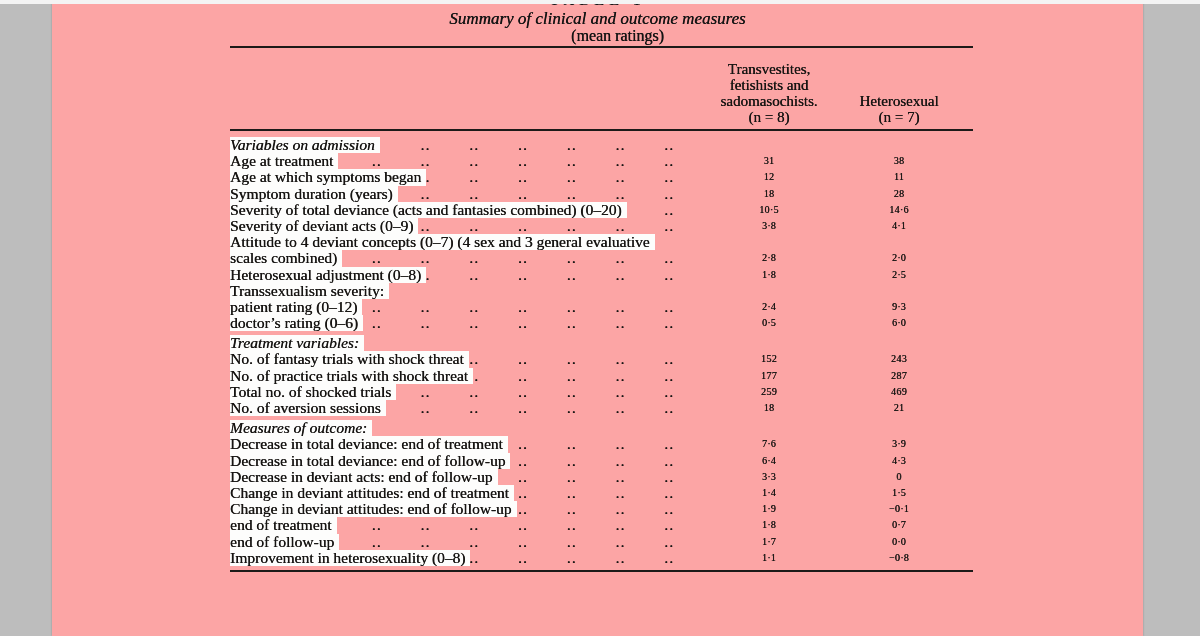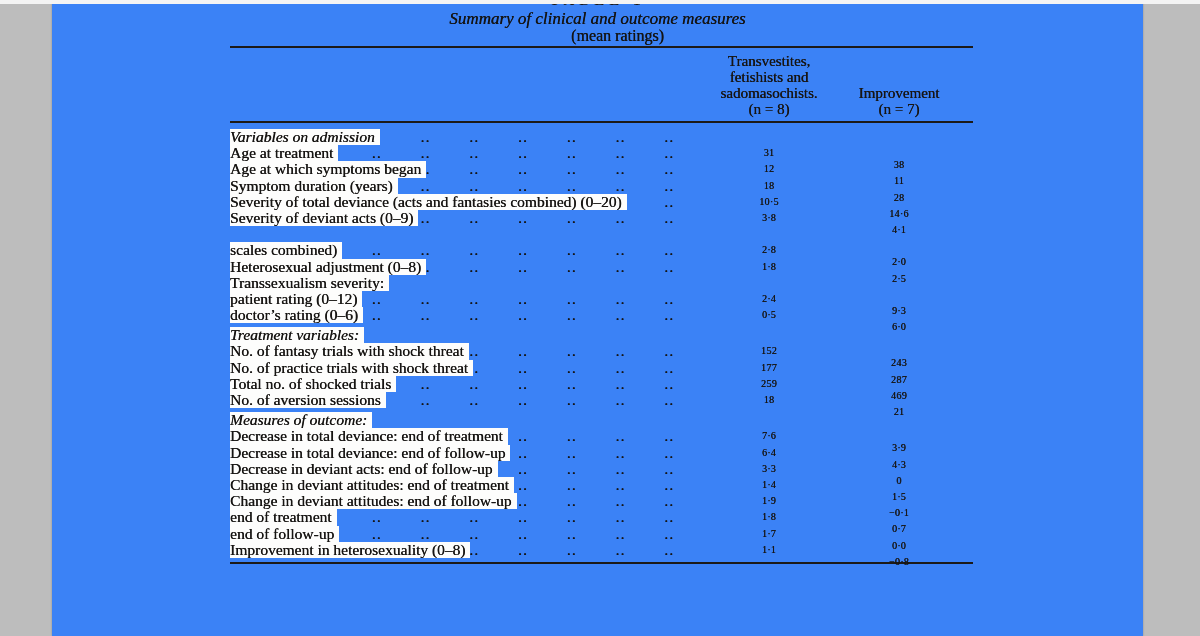--- a/index.html
+++ b/index.html
@@ -4,21 +4,21 @@
 <style>
   html,body { margin:0; padding:0; }
   body {
     width:1200px; height:636px; overflow:hidden; position:relative;
     background:#bdbdbd;
     font-family:"Liberation Serif", serif;
     color:#171513;
   }
   .page {
     position:absolute; left:52px; top:0; width:1091px; height:636px;
-    background:#3b82f6;
+    background:#fca5a5;
     box-shadow:0 0 2px rgba(0,0,0,0.25);
   }
   .top-strip {
     position:absolute; left:0; top:0; width:1200px; height:4px;
     background:#f4f4f4; z-index:6;
   }
   
   .caption-clip {
     position:absolute; left:0; top:3px; width:100%; height:5px;
     overflow:hidden; text-align:center; z-index:5;
@@ -36,34 +36,34 @@
     position:absolute; top:27px; left:0; width:100%; text-align:center;
     font-size:16px; color:#141414; text-shadow:0.3px 0 0 currentColor;padding-left:20px;
   }
   .table {
     position:absolute; left:178px; top:46px; width:743px;
     text-shadow:0.3px 0 0 currentColor;
   }
   .rule { height:2px; background:#1c1a18; }
   .hdr-row { display:flex; align-items:flex-end; padding:5px 0 4px; }
   .hdr-spacer { flex:1; }
-  .hdr-col { text-align:center; line-height:16px; font-size:15px; white-space:nowrap; }
+  .hdr-col { text-align:center; line-height:16px; font-size:15px; white-space:nowrap;margin-top:8px; }
   .hdr-col.c1 { width:112px; }
   .hdr-col.c2 { width:148px; }
   .rows { padding-top:6px; padding-bottom:4px; font-size:15.5px; }
   .trow { display:flex; height:16.2px; line-height:16.2px; }
   .trow.gap { margin-top:4px;justify-content:space-between; }
   .cell-label { flex:1; position:relative; overflow:hidden; white-space:nowrap; }
   .leaders { position:absolute; right:0; top:0; letter-spacing:1px; color:#171513; }
   .lbl { position:relative; background:#fdfdfc; padding-right:5px; z-index:1; display:inline-block; }
   .lbl.ind { }
   .lbl.it { font-style:italic; }
   .val { text-align:center; font-size:10px; letter-spacing:0.3px; }
   .v1 { width:112px; }
-  .v2 { width:148px;margin-top:12px; }
+  .v2 { width:148px; }
 </style>
 </head>
 <body>
 
 <div class="top-strip"></div>
 
 <div class="page">
 
   <div class="caption-clip">
     <span>TABLE 1</span>
@@ -76,21 +76,21 @@
     <div class="rule"></div>
     <div class="hdr-row">
       <div class="hdr-spacer"></div>
       <div class="hdr-col c1" id="hdr1">
           <div>Transvestites,</div>
           <div>fetishists and</div>
           <div>sadomasochists.</div>
           <div>(n = 8)</div>
         </div>
       <div class="hdr-col c2" id="hdr2">
-          <div>Improvement</div>
+          <div>Heterosexual</div>
           <div>(n = 7)</div>
         </div>
     </div>
     <div class="rule"></div>
     <div class="rows" id="rows">
         <div class="trow">
           <div class="cell-label"><span class="leaders">..&nbsp;&nbsp;&nbsp;&nbsp;&nbsp;&nbsp;&nbsp;&nbsp;..&nbsp;&nbsp;&nbsp;&nbsp;&nbsp;&nbsp;&nbsp;&nbsp;..&nbsp;&nbsp;&nbsp;&nbsp;&nbsp;&nbsp;&nbsp;&nbsp;..&nbsp;&nbsp;&nbsp;&nbsp;&nbsp;&nbsp;&nbsp;&nbsp;..&nbsp;&nbsp;&nbsp;&nbsp;&nbsp;&nbsp;&nbsp;&nbsp;..&nbsp;&nbsp;&nbsp;&nbsp;&nbsp;&nbsp;&nbsp;&nbsp;..&nbsp;&nbsp;&nbsp;&nbsp;&nbsp;&nbsp;&nbsp;&nbsp;..&nbsp;&nbsp;&nbsp;&nbsp;&nbsp;&nbsp;&nbsp;&nbsp;..&nbsp;&nbsp;&nbsp;&nbsp;&nbsp;&nbsp;&nbsp;&nbsp;..&nbsp;&nbsp;&nbsp;&nbsp;&nbsp;&nbsp;&nbsp;&nbsp;..&nbsp;&nbsp;&nbsp;&nbsp;&nbsp;&nbsp;&nbsp;&nbsp;..&nbsp;&nbsp;&nbsp;&nbsp;&nbsp;&nbsp;&nbsp;&nbsp;..&nbsp;&nbsp;&nbsp;&nbsp;&nbsp;&nbsp;&nbsp;&nbsp;..&nbsp;&nbsp;&nbsp;&nbsp;&nbsp;&nbsp;&nbsp;&nbsp;</span><span class="lbl it">Variables on admission</span></div>
           <div class="val v1"></div>
           <div class="val v2"></div>
         </div>
@@ -113,20 +113,21 @@
           <div class="cell-label"><span class="leaders">..&nbsp;&nbsp;&nbsp;&nbsp;&nbsp;&nbsp;&nbsp;&nbsp;..&nbsp;&nbsp;&nbsp;&nbsp;&nbsp;&nbsp;&nbsp;&nbsp;..&nbsp;&nbsp;&nbsp;&nbsp;&nbsp;&nbsp;&nbsp;&nbsp;..&nbsp;&nbsp;&nbsp;&nbsp;&nbsp;&nbsp;&nbsp;&nbsp;..&nbsp;&nbsp;&nbsp;&nbsp;&nbsp;&nbsp;&nbsp;&nbsp;..&nbsp;&nbsp;&nbsp;&nbsp;&nbsp;&nbsp;&nbsp;&nbsp;..&nbsp;&nbsp;&nbsp;&nbsp;&nbsp;&nbsp;&nbsp;&nbsp;..&nbsp;&nbsp;&nbsp;&nbsp;&nbsp;&nbsp;&nbsp;&nbsp;..&nbsp;&nbsp;&nbsp;&nbsp;&nbsp;&nbsp;&nbsp;&nbsp;..&nbsp;&nbsp;&nbsp;&nbsp;&nbsp;&nbsp;&nbsp;&nbsp;..&nbsp;&nbsp;&nbsp;&nbsp;&nbsp;&nbsp;&nbsp;&nbsp;..&nbsp;&nbsp;&nbsp;&nbsp;&nbsp;&nbsp;&nbsp;&nbsp;..&nbsp;&nbsp;&nbsp;&nbsp;&nbsp;&nbsp;&nbsp;&nbsp;..&nbsp;&nbsp;&nbsp;&nbsp;&nbsp;&nbsp;&nbsp;&nbsp;</span><span class="lbl">Severity of total deviance (acts and fantasies combined) (0–20)</span></div>
           <div class="val v1">10·5</div>
           <div class="val v2">14·6</div>
         </div>
         <div class="trow">
           <div class="cell-label"><span class="leaders">..&nbsp;&nbsp;&nbsp;&nbsp;&nbsp;&nbsp;&nbsp;&nbsp;..&nbsp;&nbsp;&nbsp;&nbsp;&nbsp;&nbsp;&nbsp;&nbsp;..&nbsp;&nbsp;&nbsp;&nbsp;&nbsp;&nbsp;&nbsp;&nbsp;..&nbsp;&nbsp;&nbsp;&nbsp;&nbsp;&nbsp;&nbsp;&nbsp;..&nbsp;&nbsp;&nbsp;&nbsp;&nbsp;&nbsp;&nbsp;&nbsp;..&nbsp;&nbsp;&nbsp;&nbsp;&nbsp;&nbsp;&nbsp;&nbsp;..&nbsp;&nbsp;&nbsp;&nbsp;&nbsp;&nbsp;&nbsp;&nbsp;..&nbsp;&nbsp;&nbsp;&nbsp;&nbsp;&nbsp;&nbsp;&nbsp;..&nbsp;&nbsp;&nbsp;&nbsp;&nbsp;&nbsp;&nbsp;&nbsp;..&nbsp;&nbsp;&nbsp;&nbsp;&nbsp;&nbsp;&nbsp;&nbsp;..&nbsp;&nbsp;&nbsp;&nbsp;&nbsp;&nbsp;&nbsp;&nbsp;..&nbsp;&nbsp;&nbsp;&nbsp;&nbsp;&nbsp;&nbsp;&nbsp;..&nbsp;&nbsp;&nbsp;&nbsp;&nbsp;&nbsp;&nbsp;&nbsp;..&nbsp;&nbsp;&nbsp;&nbsp;&nbsp;&nbsp;&nbsp;&nbsp;</span><span class="lbl">Severity of deviant acts (0–9)</span></div>
           <div class="val v1">3·8</div>
           <div class="val v2">4·1</div>
         </div>
         <div class="trow">
+          <div class="cell-label"><span class="lbl">Attitude to 4 deviant concepts (0–7) (4 sex and 3 general evaluative</span></div>
           <div class="val v1"></div>
           <div class="val v2"></div>
         </div>
         <div class="trow">
           <div class="cell-label"><span class="leaders">..&nbsp;&nbsp;&nbsp;&nbsp;&nbsp;&nbsp;&nbsp;&nbsp;..&nbsp;&nbsp;&nbsp;&nbsp;&nbsp;&nbsp;&nbsp;&nbsp;..&nbsp;&nbsp;&nbsp;&nbsp;&nbsp;&nbsp;&nbsp;&nbsp;..&nbsp;&nbsp;&nbsp;&nbsp;&nbsp;&nbsp;&nbsp;&nbsp;..&nbsp;&nbsp;&nbsp;&nbsp;&nbsp;&nbsp;&nbsp;&nbsp;..&nbsp;&nbsp;&nbsp;&nbsp;&nbsp;&nbsp;&nbsp;&nbsp;..&nbsp;&nbsp;&nbsp;&nbsp;&nbsp;&nbsp;&nbsp;&nbsp;..&nbsp;&nbsp;&nbsp;&nbsp;&nbsp;&nbsp;&nbsp;&nbsp;..&nbsp;&nbsp;&nbsp;&nbsp;&nbsp;&nbsp;&nbsp;&nbsp;..&nbsp;&nbsp;&nbsp;&nbsp;&nbsp;&nbsp;&nbsp;&nbsp;..&nbsp;&nbsp;&nbsp;&nbsp;&nbsp;&nbsp;&nbsp;&nbsp;..&nbsp;&nbsp;&nbsp;&nbsp;&nbsp;&nbsp;&nbsp;&nbsp;..&nbsp;&nbsp;&nbsp;&nbsp;&nbsp;&nbsp;&nbsp;&nbsp;..&nbsp;&nbsp;&nbsp;&nbsp;&nbsp;&nbsp;&nbsp;&nbsp;</span><span class="lbl ind">scales combined)</span></div>
           <div class="val v1">2·8</div>
           <div class="val v2">2·0</div>
         </div>
         <div class="trow">
           <div class="cell-label"><span class="leaders">..&nbsp;&nbsp;&nbsp;&nbsp;&nbsp;&nbsp;&nbsp;&nbsp;..&nbsp;&nbsp;&nbsp;&nbsp;&nbsp;&nbsp;&nbsp;&nbsp;..&nbsp;&nbsp;&nbsp;&nbsp;&nbsp;&nbsp;&nbsp;&nbsp;..&nbsp;&nbsp;&nbsp;&nbsp;&nbsp;&nbsp;&nbsp;&nbsp;..&nbsp;&nbsp;&nbsp;&nbsp;&nbsp;&nbsp;&nbsp;&nbsp;..&nbsp;&nbsp;&nbsp;&nbsp;&nbsp;&nbsp;&nbsp;&nbsp;..&nbsp;&nbsp;&nbsp;&nbsp;&nbsp;&nbsp;&nbsp;&nbsp;..&nbsp;&nbsp;&nbsp;&nbsp;&nbsp;&nbsp;&nbsp;&nbsp;..&nbsp;&nbsp;&nbsp;&nbsp;&nbsp;&nbsp;&nbsp;&nbsp;..&nbsp;&nbsp;&nbsp;&nbsp;&nbsp;&nbsp;&nbsp;&nbsp;..&nbsp;&nbsp;&nbsp;&nbsp;&nbsp;&nbsp;&nbsp;&nbsp;..&nbsp;&nbsp;&nbsp;&nbsp;&nbsp;&nbsp;&nbsp;&nbsp;..&nbsp;&nbsp;&nbsp;&nbsp;&nbsp;&nbsp;&nbsp;&nbsp;..&nbsp;&nbsp;&nbsp;&nbsp;&nbsp;&nbsp;&nbsp;&nbsp;</span><span class="lbl">Heterosexual adjustment (0–8)</span></div>

